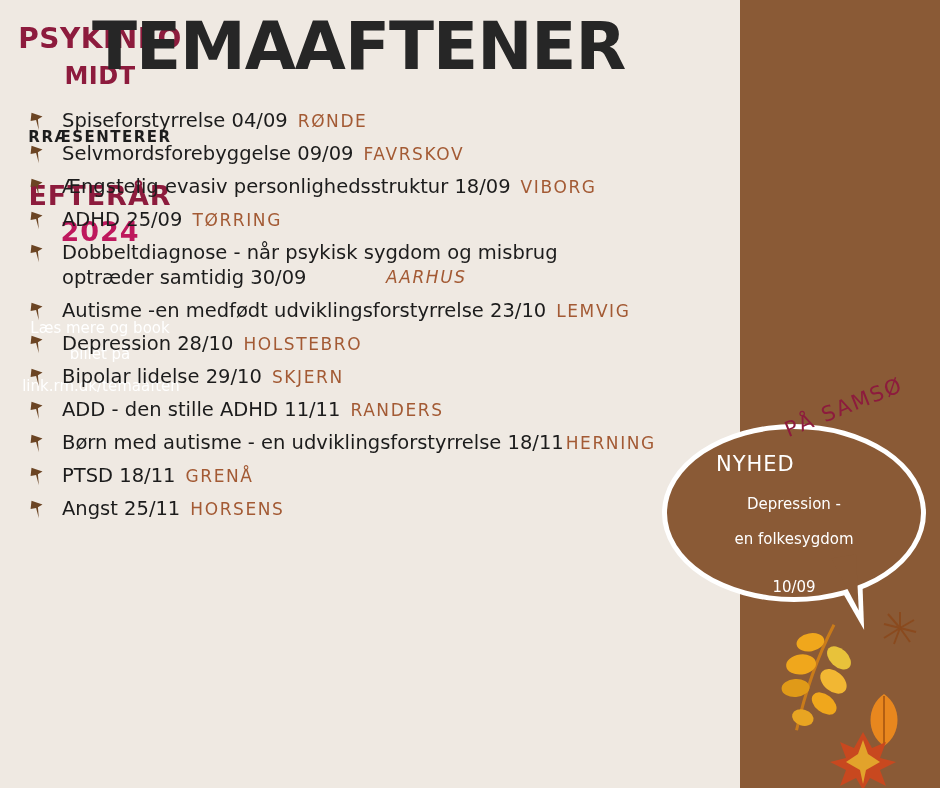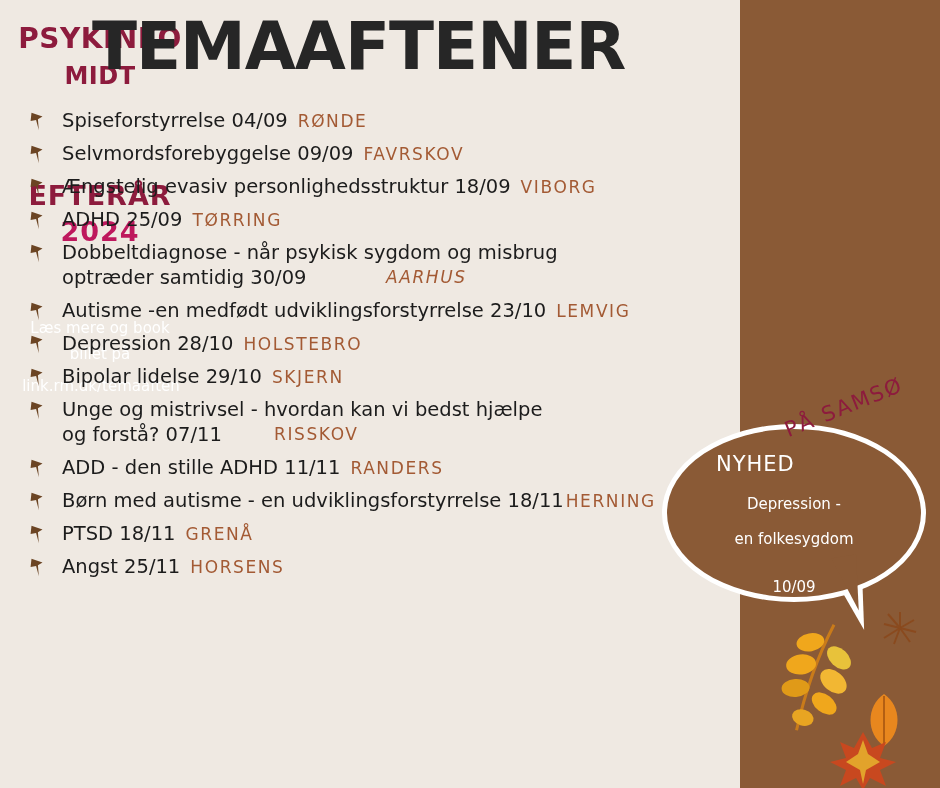--- a/index.html
+++ b/index.html
@@ -224,20 +224,21 @@
 </style>
 </head>
 <body>
 
 <div class="poster">
 
   <div class="right-col"></div>
 
   <div class="brand-line1">PSYKINFO</div>
   <div class="brand-line2">MIDT</div>
+  <div class="presents">RRÆSENTERER</div>
   <div class="season1">EFTERÅR</div>
   <div class="season2">2024</div>
 
   <div class="booking">
     <span>Læs mere og book</span><br>
     <span>billet på</span>
   </div>
   <div class="booking-link">link.rm.dk/temaaften</div>
 
   <div class="title">TEMAAFTENER</div>
@@ -295,28 +296,20 @@
       <span class="ev-text">Depression 28/10</span><span class="ev-city">HOLSTEBRO</span>
     </div>
 
     <div class="row">
       <svg class="pin" viewBox="0 0 24 24">
           <path d="M6 3 L18 7 L13 10 L14 22 L11 11 L5 12 Z" fill="#6b4423"></path>
         </svg>
       <span class="ev-text">Bipolar lidelse 29/10</span><span class="ev-city">SKJERN</span>
     </div>
 
-    <div class="row">
-      <svg class="pin" viewBox="0 0 24 24">
-          <path d="M6 3 L18 7 L13 10 L14 22 L11 11 L5 12 Z" fill="#6b4423"></path>
-        </svg>
-      <span class="ev-text">Unge og mistrivsel - hvordan kan vi bedst hjælpe</span>
-      <span class="ev-text line2">og forstå? 07/11</span>
-      <span class="ev-city" style="position:absolute; left:240px; bottom:3px;">RISSKOV</span>
-    </div>
 
     <div class="row">
       <svg class="pin" viewBox="0 0 24 24">
           <path d="M6 3 L18 7 L13 10 L14 22 L11 11 L5 12 Z" fill="#6b4423"></path>
         </svg>
       <span class="ev-text">ADD - den stille ADHD 11/11</span><span class="ev-city">RANDERS</span>
     </div>
 
     <div class="row">
       <svg class="pin" viewBox="0 0 24 24">

